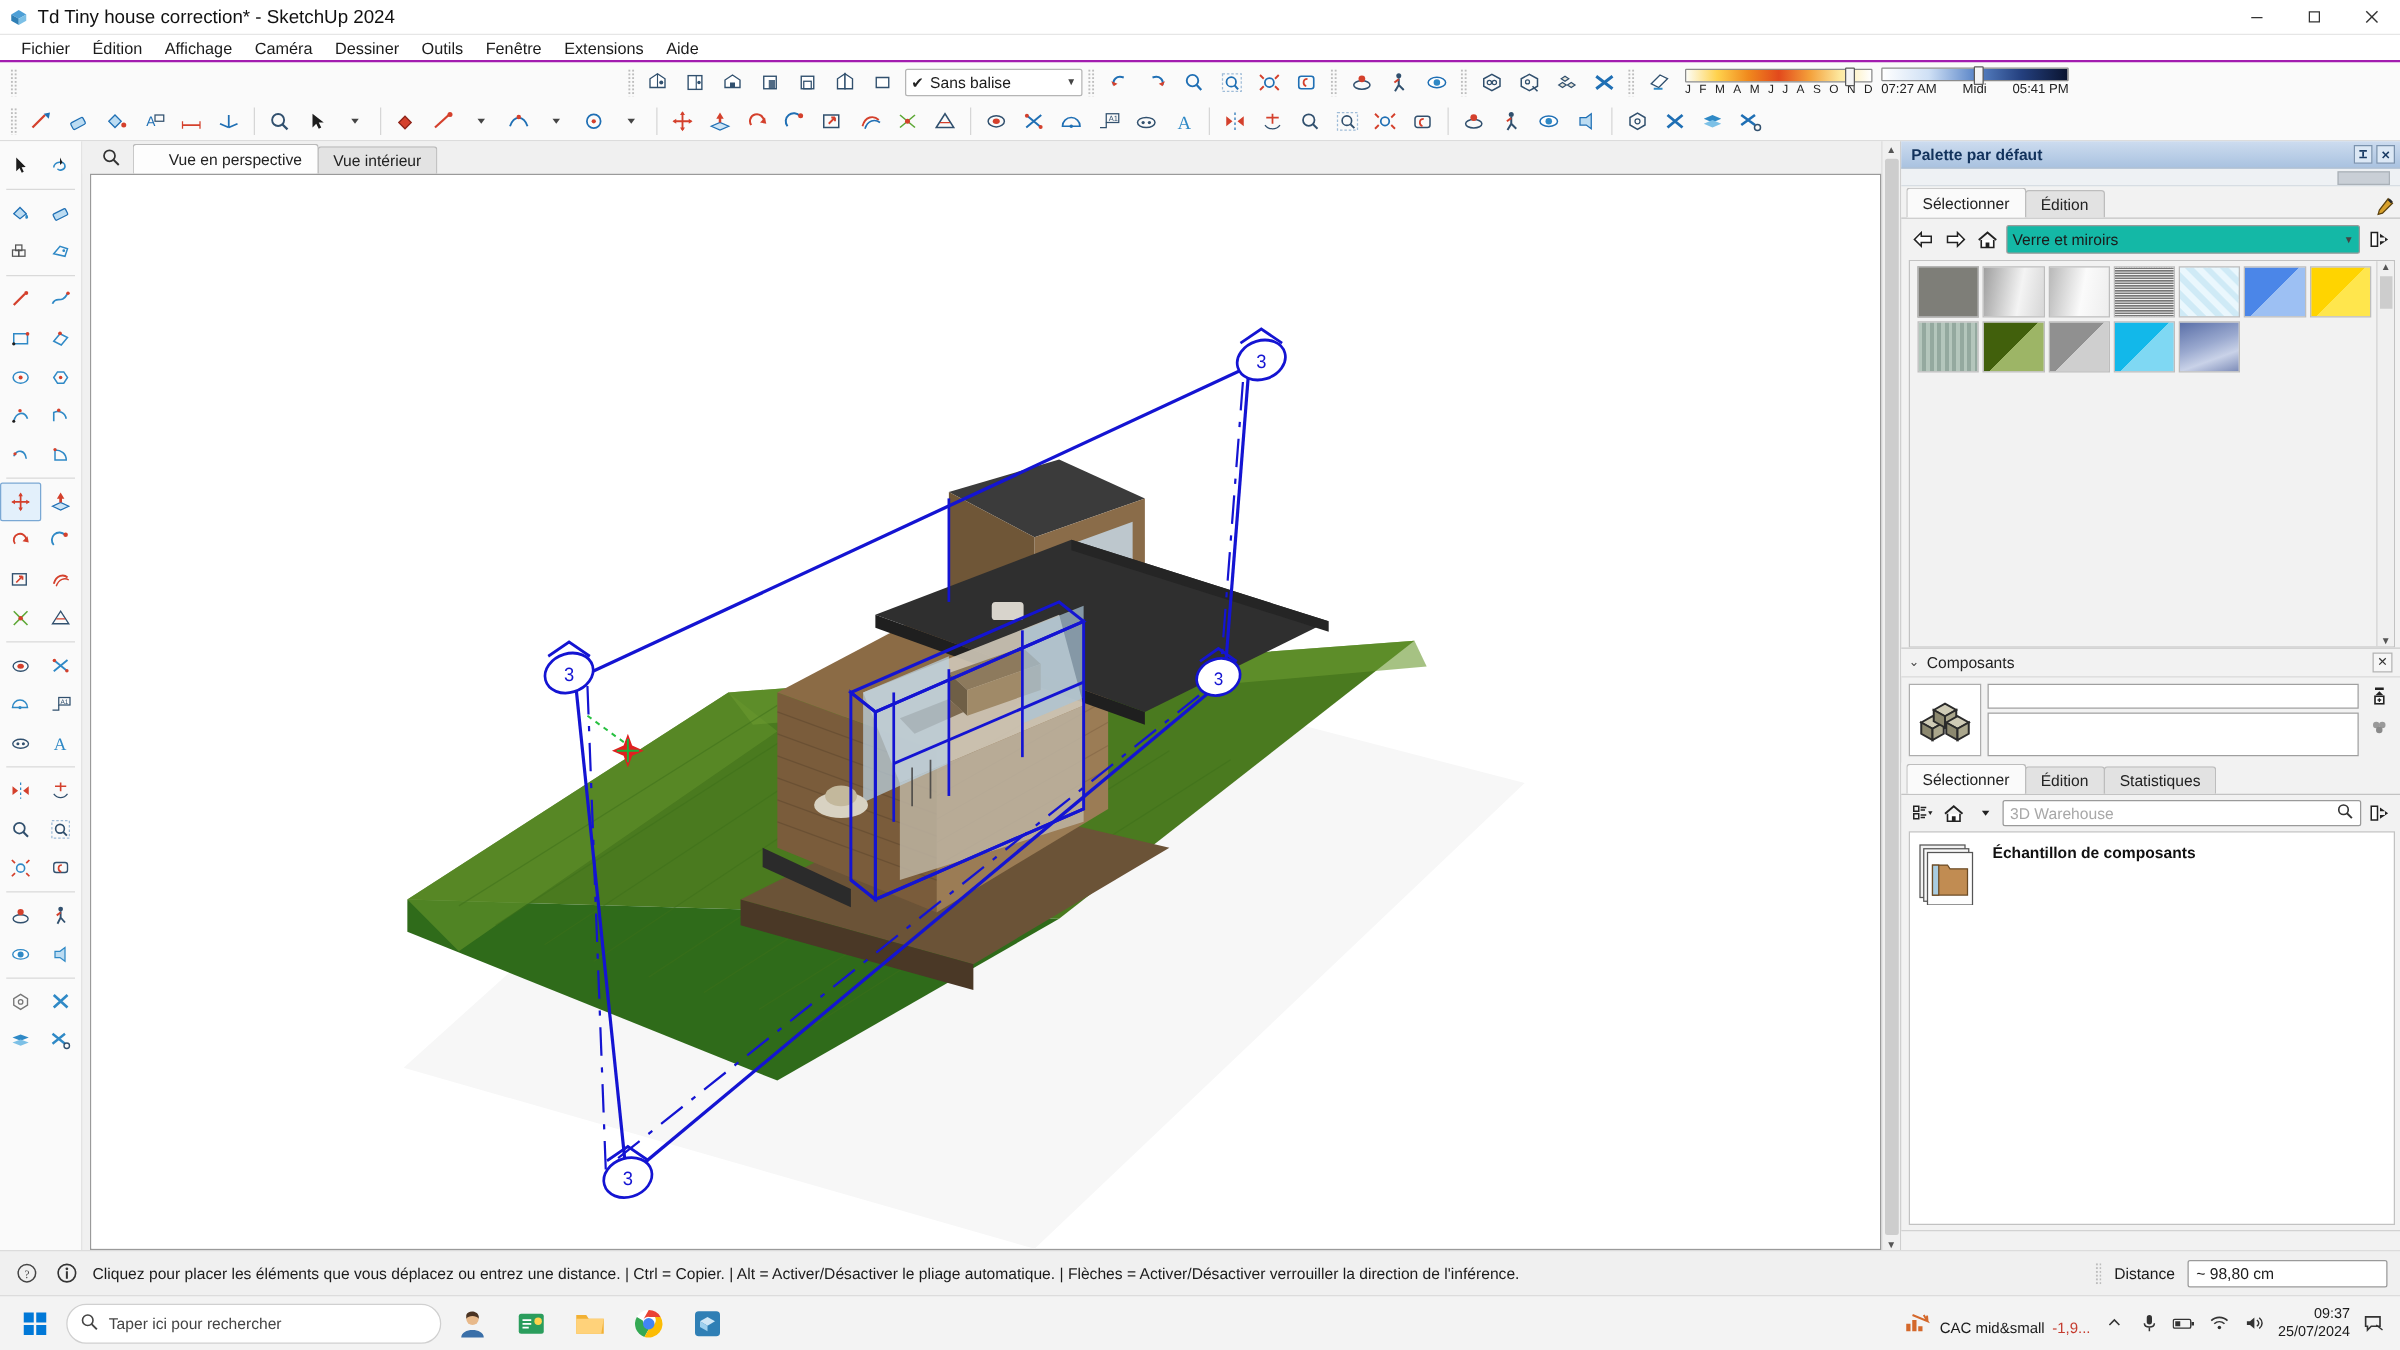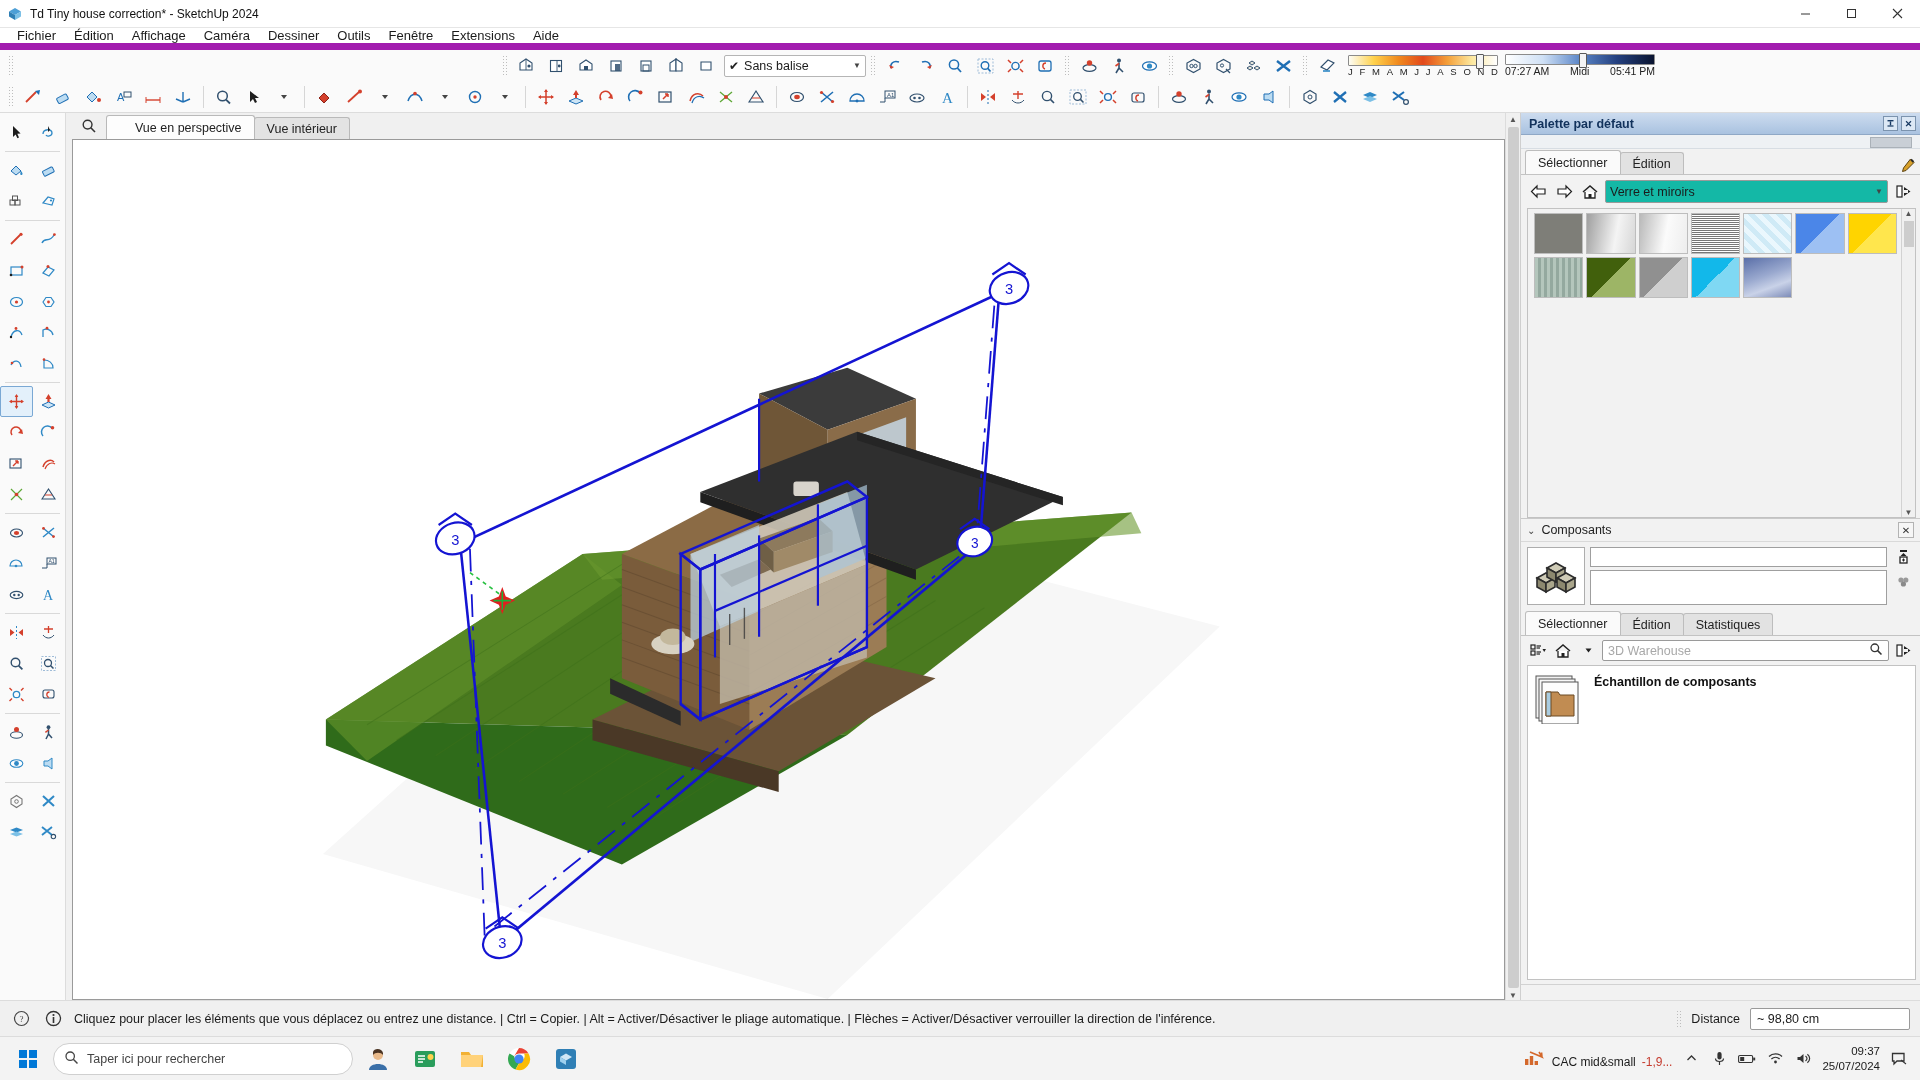--- a/index.html
+++ b/index.html
@@ -11,31 +11,31 @@
     background:#f0f0f0;
   }
   .app { width:1920px; height:1080px; display:flex; flex-direction:column; }
 
   
   .titlebar {
     height:28px; background:#ffffff; display:flex; align-items:center;
     border-bottom:1px solid #e6e6e6; flex:0 0 28px;
   }
   .tb-icon { width:30px; display:flex; justify-content:center; align-items:center; }
-  .tb-title { font-size:12px; color:#111; }
+  .tb-title { font-size:15px; color:#111; }
   .tb-spacer { flex:1; }
   .tb-btn {
     width:46px; height:28px; display:flex; align-items:center; justify-content:center;
     font-size:13px; color:#222;
   }
 
   
   .menubar {
     height:22px; background:#fff; display:flex; align-items:center;
-    padding-left:8px; flex:0 0 22px; border-bottom:7px solid #a21caf;
+    padding-left:8px; flex:0 0 22px; border-bottom:2px solid #a21caf;
   }
   .menu-item { padding:2px 9px; font-size:13px; color:#1b1b1b; }
 
   
   .toolbars { background:#fafafa; border-bottom:1px solid #dcdcdc; flex:0 0 62px; }
   .trow { height:31px; display:flex; align-items:center; padding-left:4px; }
   .grip {
     width:6px; height:22px; margin:0 4px;
     background-image: radial-gradient(#bdbdbd 38%, transparent 39%);
     background-size:3px 3px;

